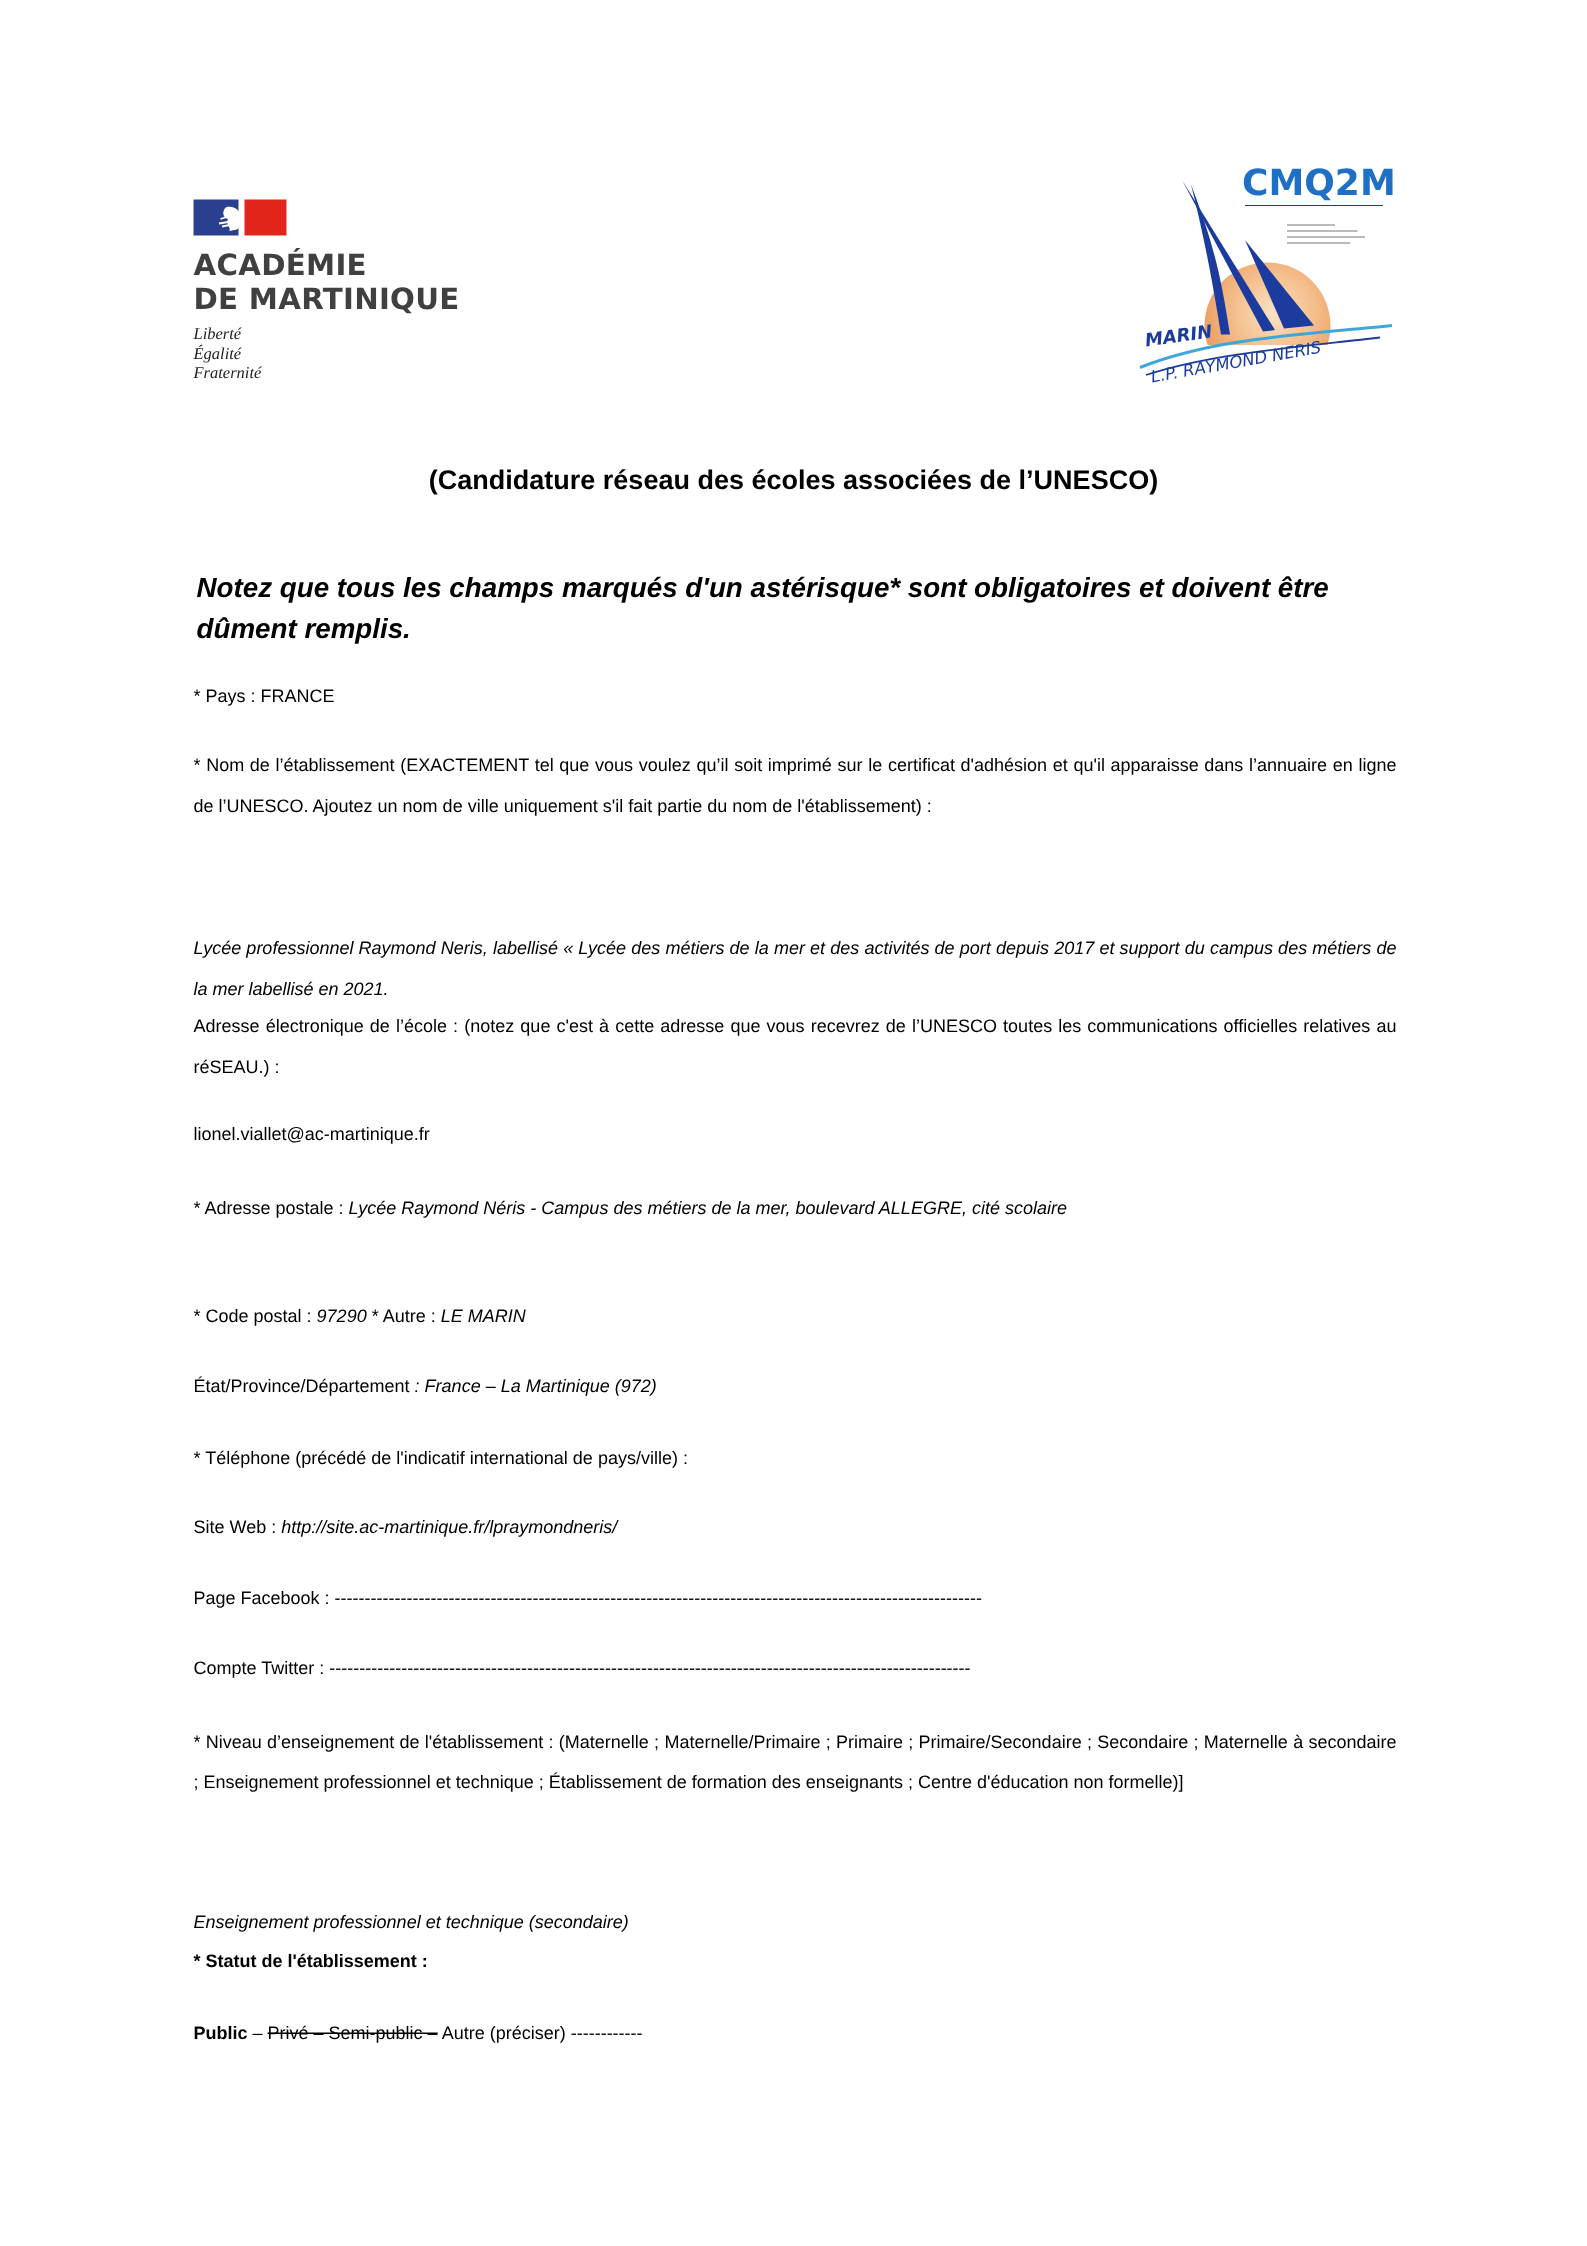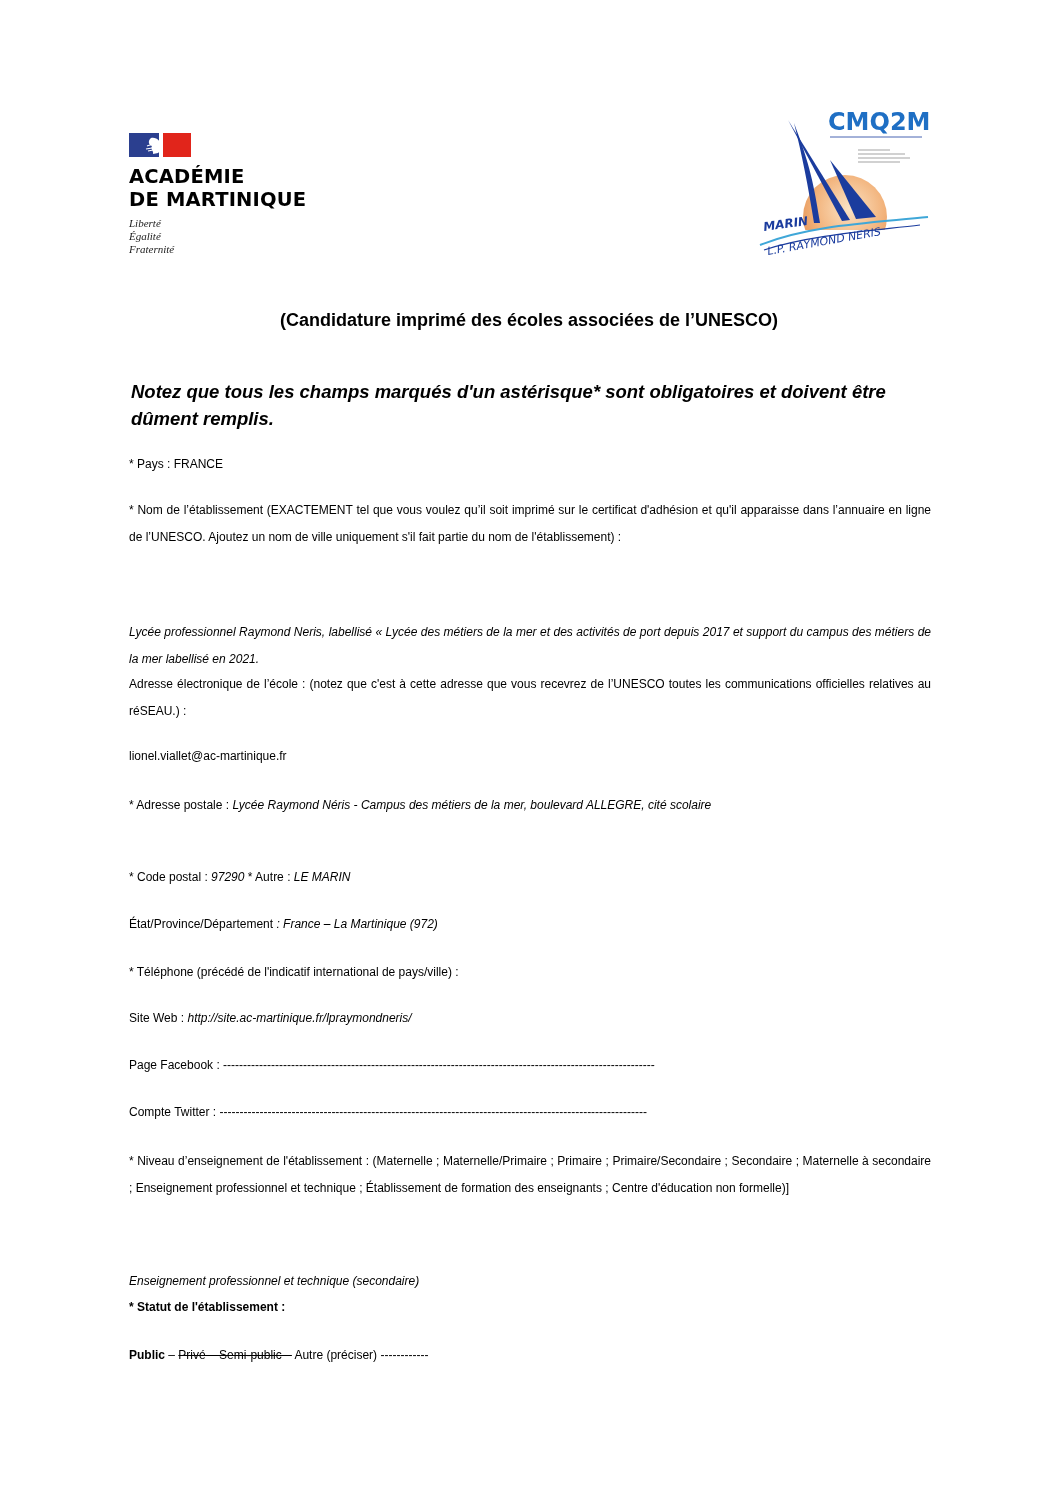--- a/index.html
+++ b/index.html
@@ -8,21 +8,21 @@
   .page { position: absolute; left: 0; top: 0; width: 1058px; height: 1497px; }
 
   
   .academie { position: absolute; left: 129px; top: 133px; }
   .flag { width: 62px; height: 24px; position: relative; display: flex; }
   .flag .blue { width: 30px; height: 24px; background: #2b3f8f; position: relative; }
   .flag .white { width: 4px; height: 24px; background: #fff; }
   .flag .red { width: 28px; height: 24px; background: #e1251b; }
   .flag .marianne { position: absolute; left: 16px; top: 4px; width: 18px; height: 18px; }
   .acad-name { margin-top: 8px; font-family: "DejaVu Sans", sans-serif; font-weight: bold;
-               font-size: 19.5px; line-height: 23px; letter-spacing: 0.2px; color: #000000; }
+               font-size: 19.5px; line-height: 23px; letter-spacing: 0.2px; color: #404040; }
   .devise { margin-top: 6px; font-family: "Liberation Serif", serif; font-style: italic;
             font-size: 11px; line-height: 13px; color: #222; }
 
   
   .cmq2m { position: absolute; left: 750px; top: 105px; width: 180px; height: 160px; }
 
   
   .title { position: absolute; left: 0; width: 1058px; text-align: center; font-weight: bold;
            font-size: 18px; line-height: 26px; top: 307px; }
   .note { position: absolute; left: 131px; width: 802px; top: 378px; font-weight: bold;
@@ -80,21 +80,21 @@
       <line x1="108" y1="45" x2="140" y2="45" stroke="#666" stroke-width="0.6"></line>
       <line x1="108" y1="49" x2="155" y2="49" stroke="#666" stroke-width="0.6"></line>
       <line x1="108" y1="53" x2="160" y2="53" stroke="#666" stroke-width="0.6"></line>
       <line x1="108" y1="57" x2="150" y2="57" stroke="#666" stroke-width="0.6"></line>
       <text x="14" y="126" font-family="DejaVu Sans, sans-serif" font-style="italic" font-weight="bold" font-size="12" fill="#1b3c9e" transform="rotate(-8 14 126)">MARIN</text>
       <text x="18" y="150" font-family="DejaVu Sans, sans-serif" font-style="italic" font-size="11" fill="#1b3c9e" transform="rotate(-10 18 150)">L.P. RAYMOND NERIS</text>
     </svg>
   </div>
 
   <div class="title">
-    <div>(Candidature imprimé des écoles associées de l’UNESCO)</div>
+    <div>(Candidature réseau des écoles associées de l’UNESCO)</div>
   </div>
 
   <div class="note">Notez que tous les champs marqués d'un astérisque* sont obligatoires et doivent être dûment remplis.</div>
 
   <div class="p" style="top:451px">
     <span>* Pays : </span><span>FRANCE</span>
   </div>
 
   <div class="p justify" style="top:497px">* Nom de l’établissement (EXACTEMENT tel que vous voulez qu’il soit imprimé sur le certificat d'adhésion et qu'il apparaisse dans l’annuaire en ligne de l’UNESCO. Ajoutez un nom de ville uniquement s'il fait partie du nom de l'établissement) :</div>
   <div class="p it justify" style="top:597px">Lycée professionnel Raymond Neris, labellisé « Lycée des métiers de la mer et des activités de port depuis 2017 et support du campus des métiers de la mer labellisé en 2021.</div>

